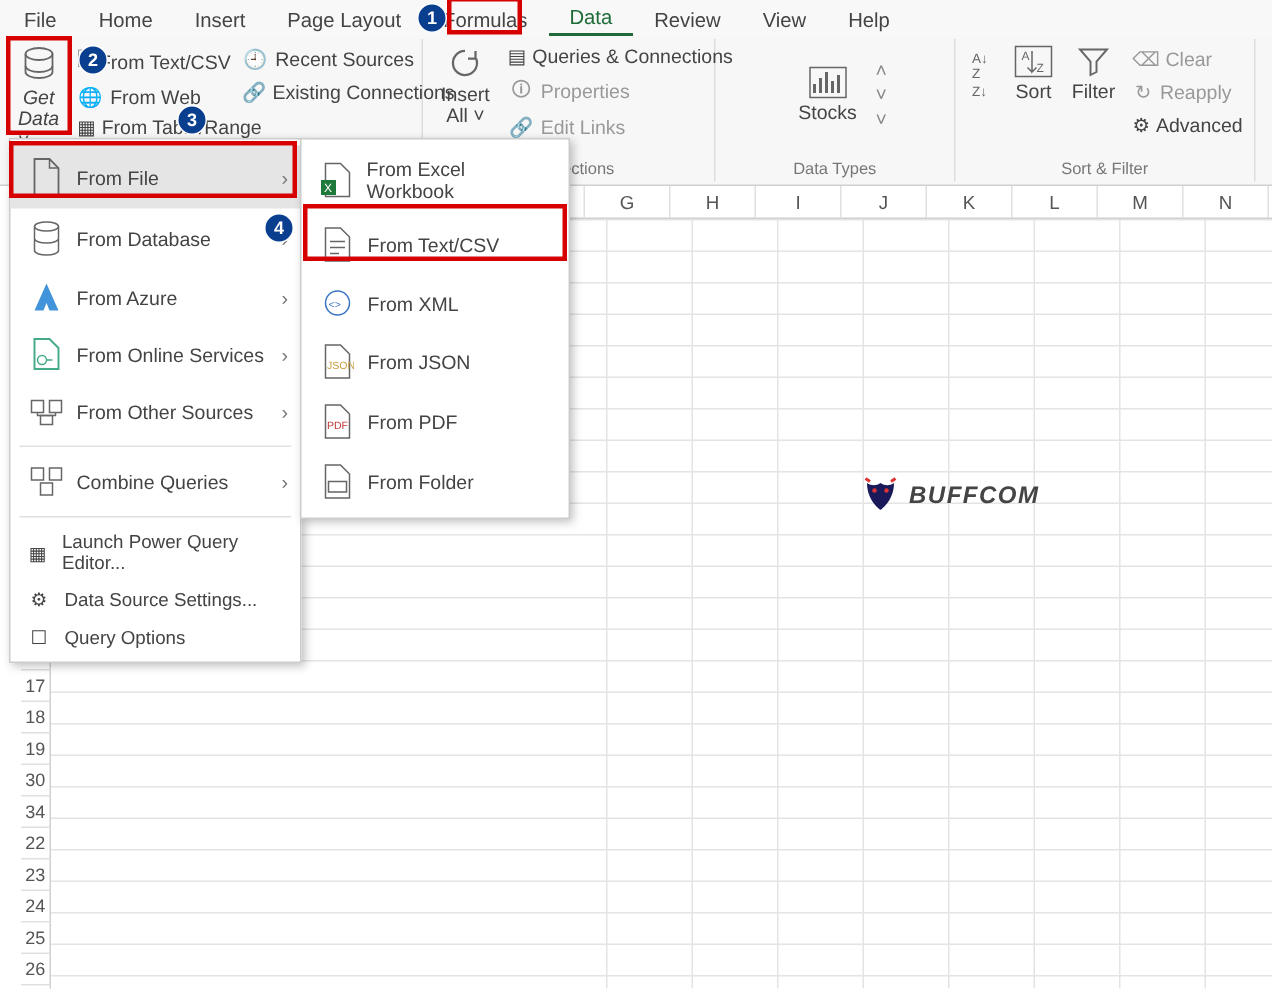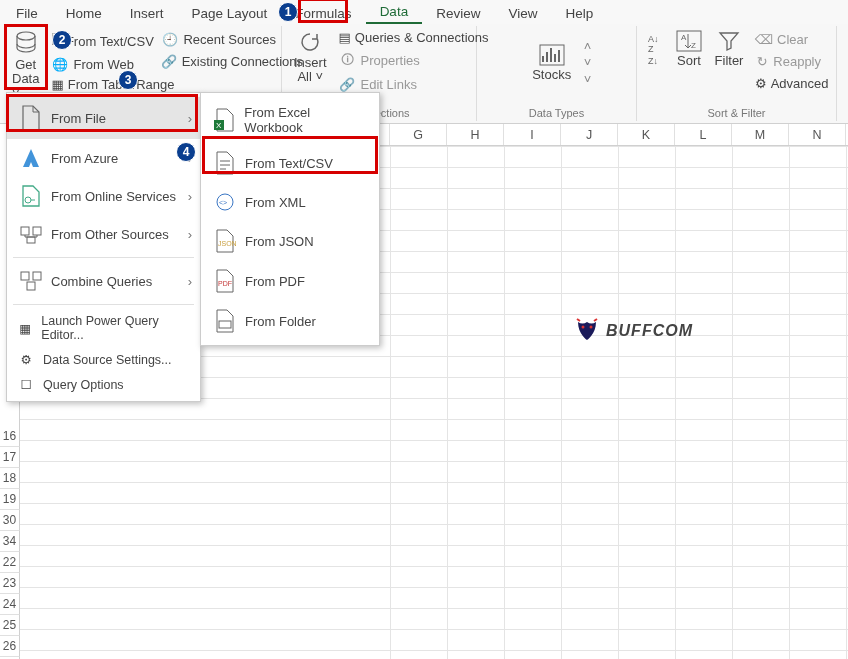--- a/index.html
+++ b/index.html
@@ -62,21 +62,21 @@
   .v-stack { display:flex; flex-direction:column; justify-content:space-around; height:66px; padding:0 4px;}
   .grayed { color:#999; }
   .col-headers {
     display:flex;
     border-bottom:1px solid #d0d0d0;
     height:22px;
     position:relative;
     margin-left:20px;
   }
   .col-h { width:57px; text-align:center; border-right:1px solid #e0e0e0; font-size:12.5px; color:#555; line-height:22px;}
-  .rows-area { display:flex; }
+  .rows-area { display:flex;padding-left:14px; }
   .row-headers { width:20px; text-align:center; font-size:12px; color:#555;}
   .row-h { height:21px; border-bottom:1px solid #e0e0e0; line-height:21px; border-right:1px solid #d0d0d0;}
   .grid { flex:1; position:relative;}
   .grid-line-h { position:absolute; left:0; right:0; height:1px; background:#e4e4e4;}
   .grid-line-v { position:absolute; top:0; bottom:0; width:1px; background:#e4e4e4;}
   .dropdown-menu {
     position:absolute;
     background:#fff;
     border:1px solid #ccc;
     box-shadow: 2px 2px 6px rgba(0,0,0,0.25);
@@ -124,21 +124,21 @@
   <div class="ribbon-tab active">Data</div>
   <div class="ribbon-tab">Review</div>
   <div class="ribbon-tab">View</div>
   <div class="ribbon-tab">Help</div>
 </div>
 
 <div class="ribbon-body">
 
   <div class="ribbon-group" style="width:282px;">
     <div class="group-inner">
-      <div class="big-btn" style="width:44px;">
+      <div class="big-btn" style="width:44px;font-style:italic;">
         <svg width="26" height="26" viewBox="0 0 26 26">
             <ellipse cx="13" cy="6" rx="9" ry="4" fill="none" stroke="#666" stroke-width="1.2"></ellipse>
             <path d="M4 6v8c0 2.2 4 4 9 4s9-1.8 9-4V6" fill="none" stroke="#666" stroke-width="1.2"></path>
             <path d="M4 14v4c0 2.2 4 4 9 4s9-1.8 9-4v-4" fill="none" stroke="#666" stroke-width="1.2"></path>
           </svg>
         <span>Get</span>
         <span>Data ˅</span>
       </div>
       <div class="v-stack" style="width:110px;">
         <div class="small-row">
@@ -331,20 +331,30 @@
         <svg width="22" height="26" viewBox="0 0 22 26">
           <path d="M3 1h10l6 6v18H3z" fill="none" stroke="#666" stroke-width="1.2"></path>
           <path d="M13 1v6h6" fill="none" stroke="#666"></path>
         </svg>
       </span>
     <span>From File</span>
       <span class="chev">›</span>
   </div>
   <div class="menu-item">
     <span class="micon">
+        <svg width="22" height="24" viewBox="0 0 22 24">
+          <ellipse cx="11" cy="4" rx="8" ry="3" fill="none" stroke="#666"></ellipse>
+          <path d="M3 4v8c0 1.7 3.6 3 8 3s8-1.3 8-3V4M3 12v8c0 1.7 3.6 3 8 3s8-1.3 8-3v-8" fill="none" stroke="#666"></path>
+        </svg>
+      </span>
+    <span>From Database</span>
+      <span class="chev">›</span>
+  </div>
+  <div class="menu-item">
+    <span class="micon">
         <svg width="24" height="22" viewBox="0 0 24 22">
           <path d="M12 2L4 20h6l2-5 2 5h6z" fill="#2e88d6" opacity="0.9"></path>
         </svg>
       </span>
     <span>From Azure</span>
       <span class="chev">›</span>
   </div>
   <div class="menu-item">
     <span class="micon">
         <svg width="24" height="22" viewBox="0 0 24 22">

